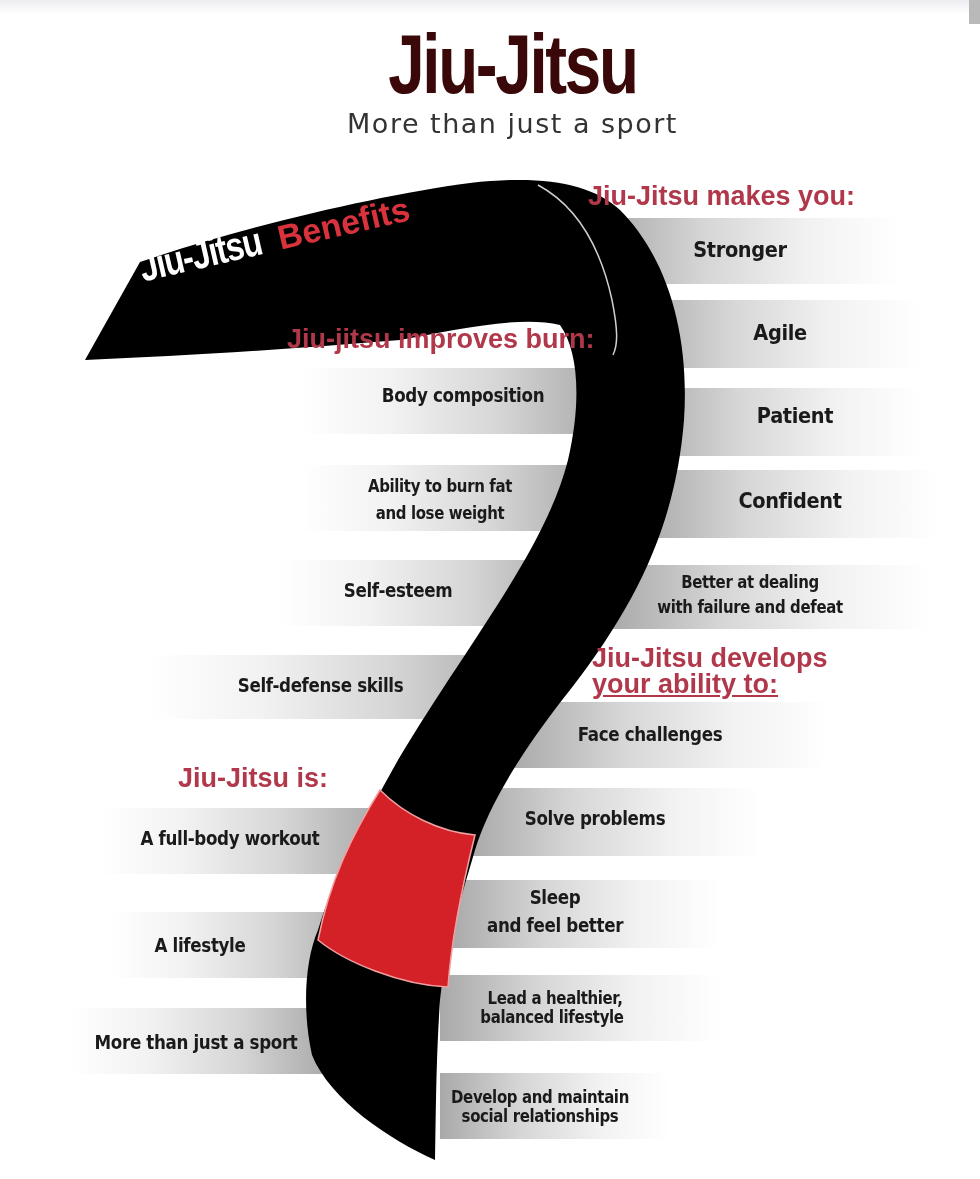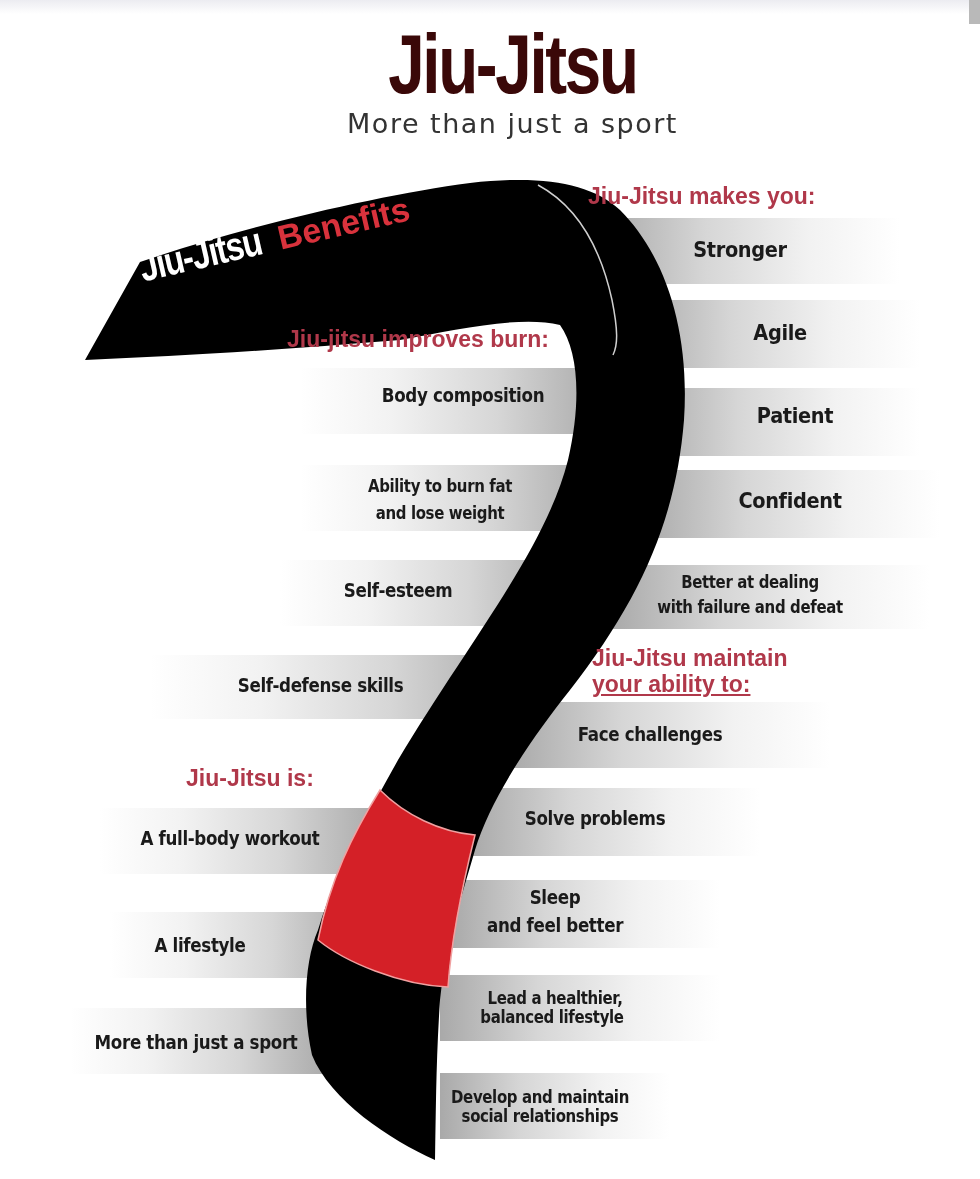--- a/index.html
+++ b/index.html
@@ -37,21 +37,21 @@
   .lbl {
     position: absolute; font-family: "DejaVu Sans", sans-serif; font-weight: bold;
     color: #1a1a1a; white-space: nowrap; text-align: center;
     transform: scaleX(0.88); letter-spacing: -0.4px;
   }
   .lbl.big { font-size: 22px; }
   .lbl.med { font-size: 19px; line-height: 26px; }
   .lbl.sm  { font-size: 17px; line-height: 20px; }
   .sec {
     position: absolute; font-family: "Liberation Sans", sans-serif; font-weight: bold;
-    color: #b0384a; font-size: 23px; line-height: 27px; white-space: nowrap;
+    color: #b0384a; font-size: 27px; line-height: 27px; white-space: nowrap;
   }
   .beltlbl {
     position: absolute; left: 140px; top: 246px;
     transform: rotate(-13deg); transform-origin: 0 50%;
     font-family: "Liberation Sans", sans-serif; font-weight: bold; white-space: nowrap;
   }
   .beltlbl .w { color: #ffffff; font-size: 40px; letter-spacing: -1.5px; display:inline-block; transform: scaleX(0.82); transform-origin: 0 50%; margin-right: -20px;}
   .beltlbl .r { color: #d8323c; font-size: 34px; margin-left: 6px; }
 </style>
 </head>
@@ -112,23 +112,23 @@
     C 330 880 352 835 380 790 Z" fill="#d42027" stroke="#f0a0a0" stroke-width="1.5"></path>
 </svg>
 
 <div class="beltlbl">
   <span class="w">Jiu-Jitsu</span>
   <span class="r">Benefits</span>
 </div>
 
 <div class="sec" style="left:588px; top:183px;">Jiu-Jitsu makes you:</div>
 <div class="sec" style="left:287px; top:326px;">Jiu-jitsu improves burn:</div>
-<div class="sec" style="left:592px; top:645px;">Jiu-Jitsu maintain</div>
+<div class="sec" style="left:592px; top:645px;">Jiu-Jitsu develops</div>
 <div class="sec" style="left:592px; top:671px;text-decoration:underline;">your ability to:</div>
-<div class="sec" style="left:186px; top:765px;">Jiu-Jitsu is:</div>
+<div class="sec" style="left:178px; top:765px;">Jiu-Jitsu is:</div>
 
 <div class="lbl big" style="left:660px; top:237px; width:160px;">Stronger</div>
 <div class="lbl big" style="left:720px; top:320px; width:120px;">Agile</div>
 <div class="lbl big" style="left:730px; top:403px; width:130px;">Patient</div>
 <div class="lbl big" style="left:710px; top:488px; width:160px;">Confident</div>
 <div class="lbl sm" style="left:640px; top:572px; width:220px;">Better at dealing</div>
 <div class="lbl sm" style="left:620px; top:597px; width:260px;">with failure and defeat</div>
 
 <div class="lbl med" style="left:545px; top:721px; width:210px;">Face challenges</div>
 <div class="lbl med" style="left:495px; top:805px; width:200px;">Solve problems</div>

